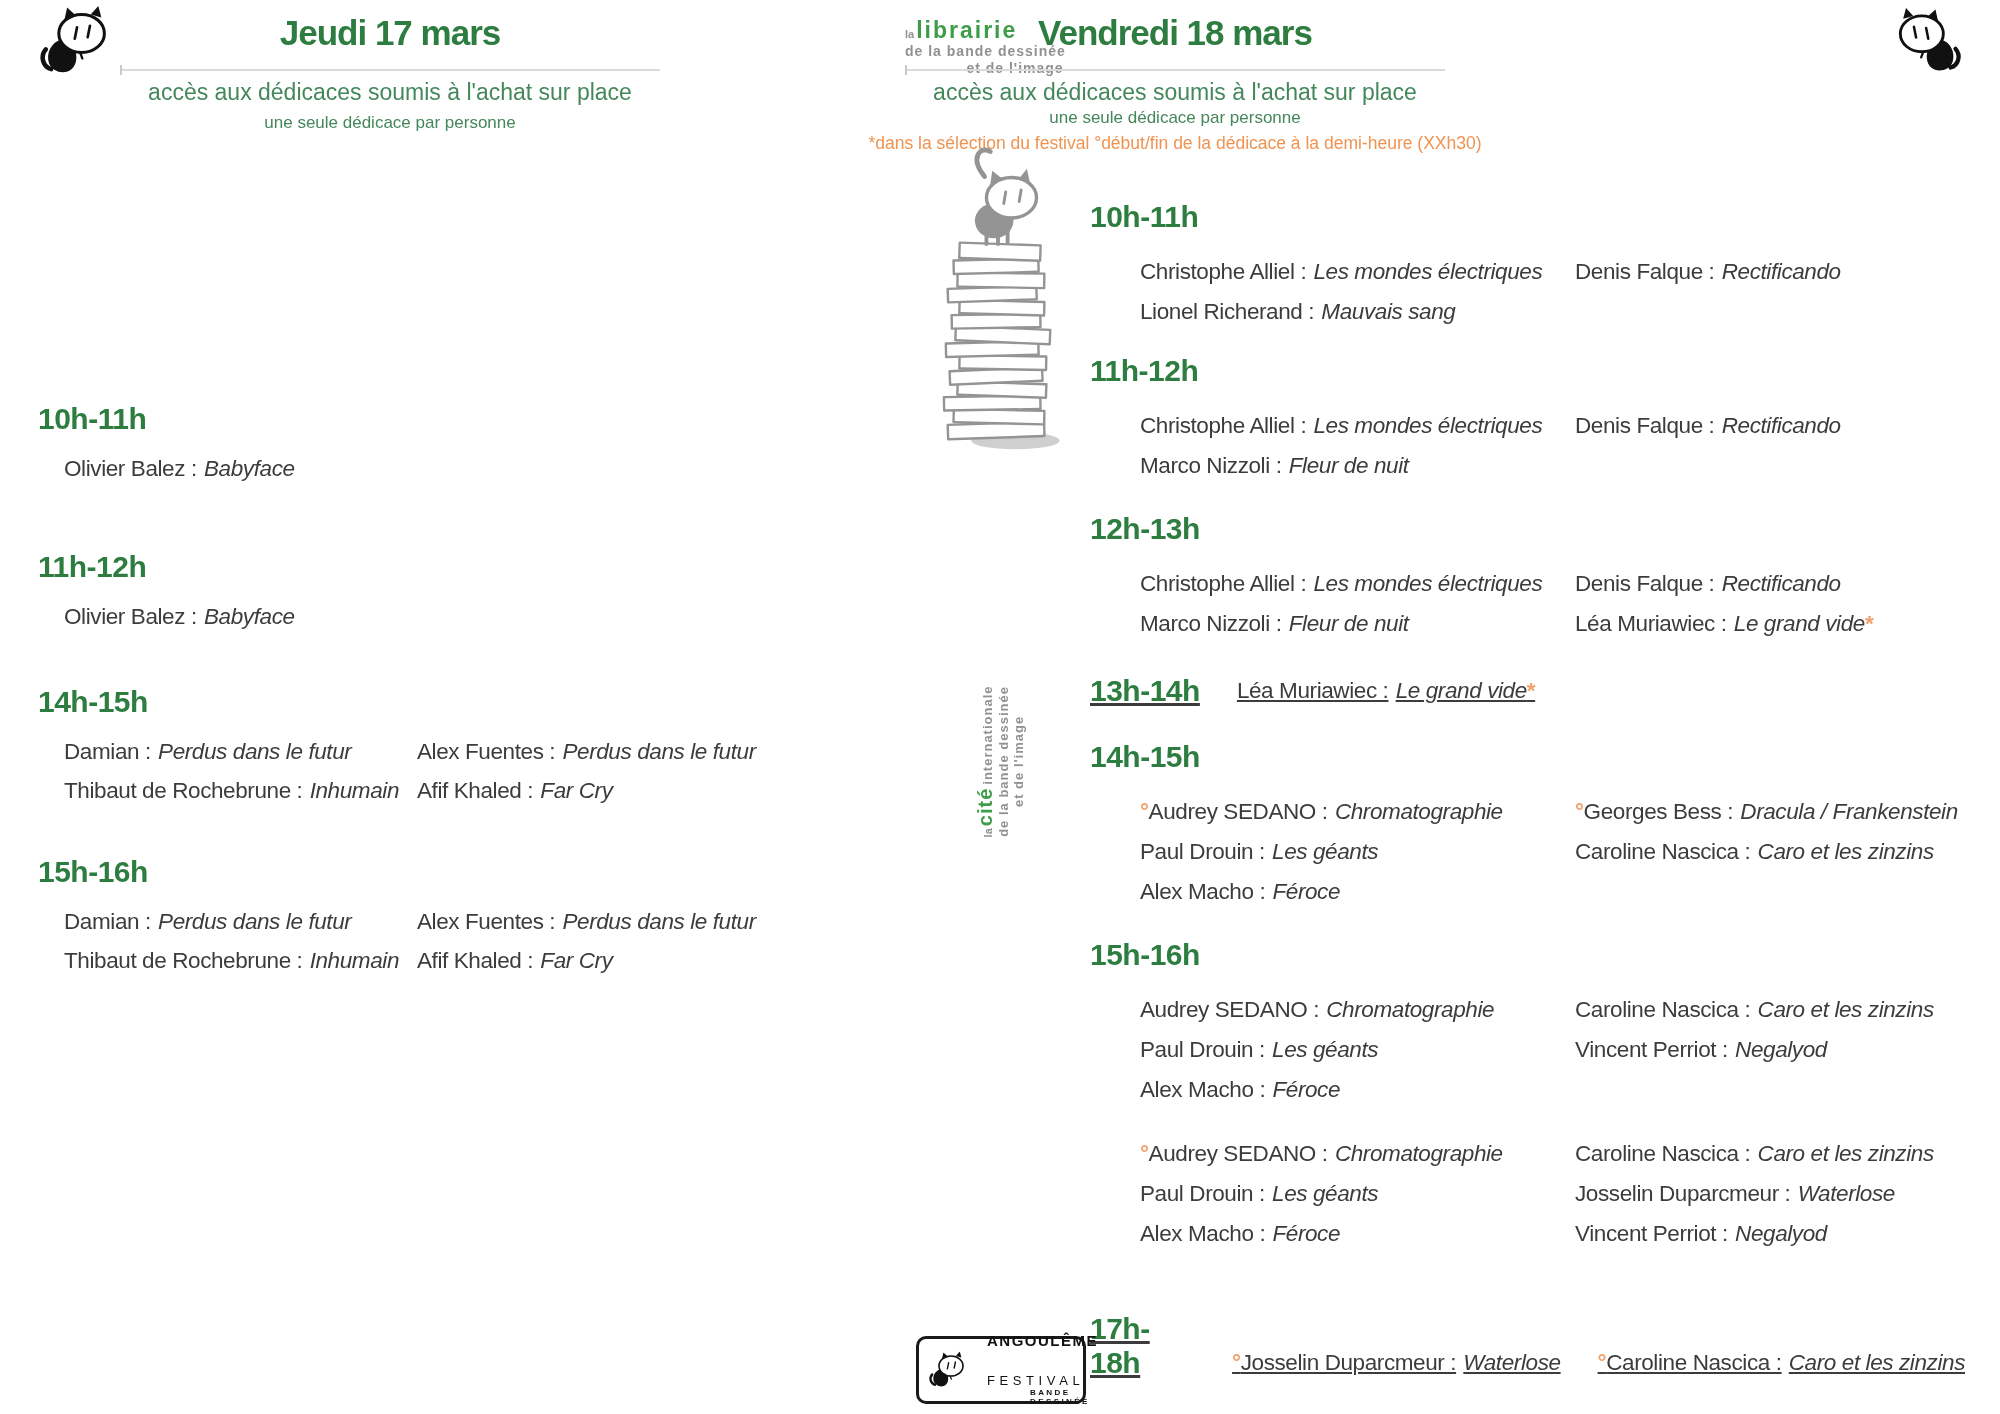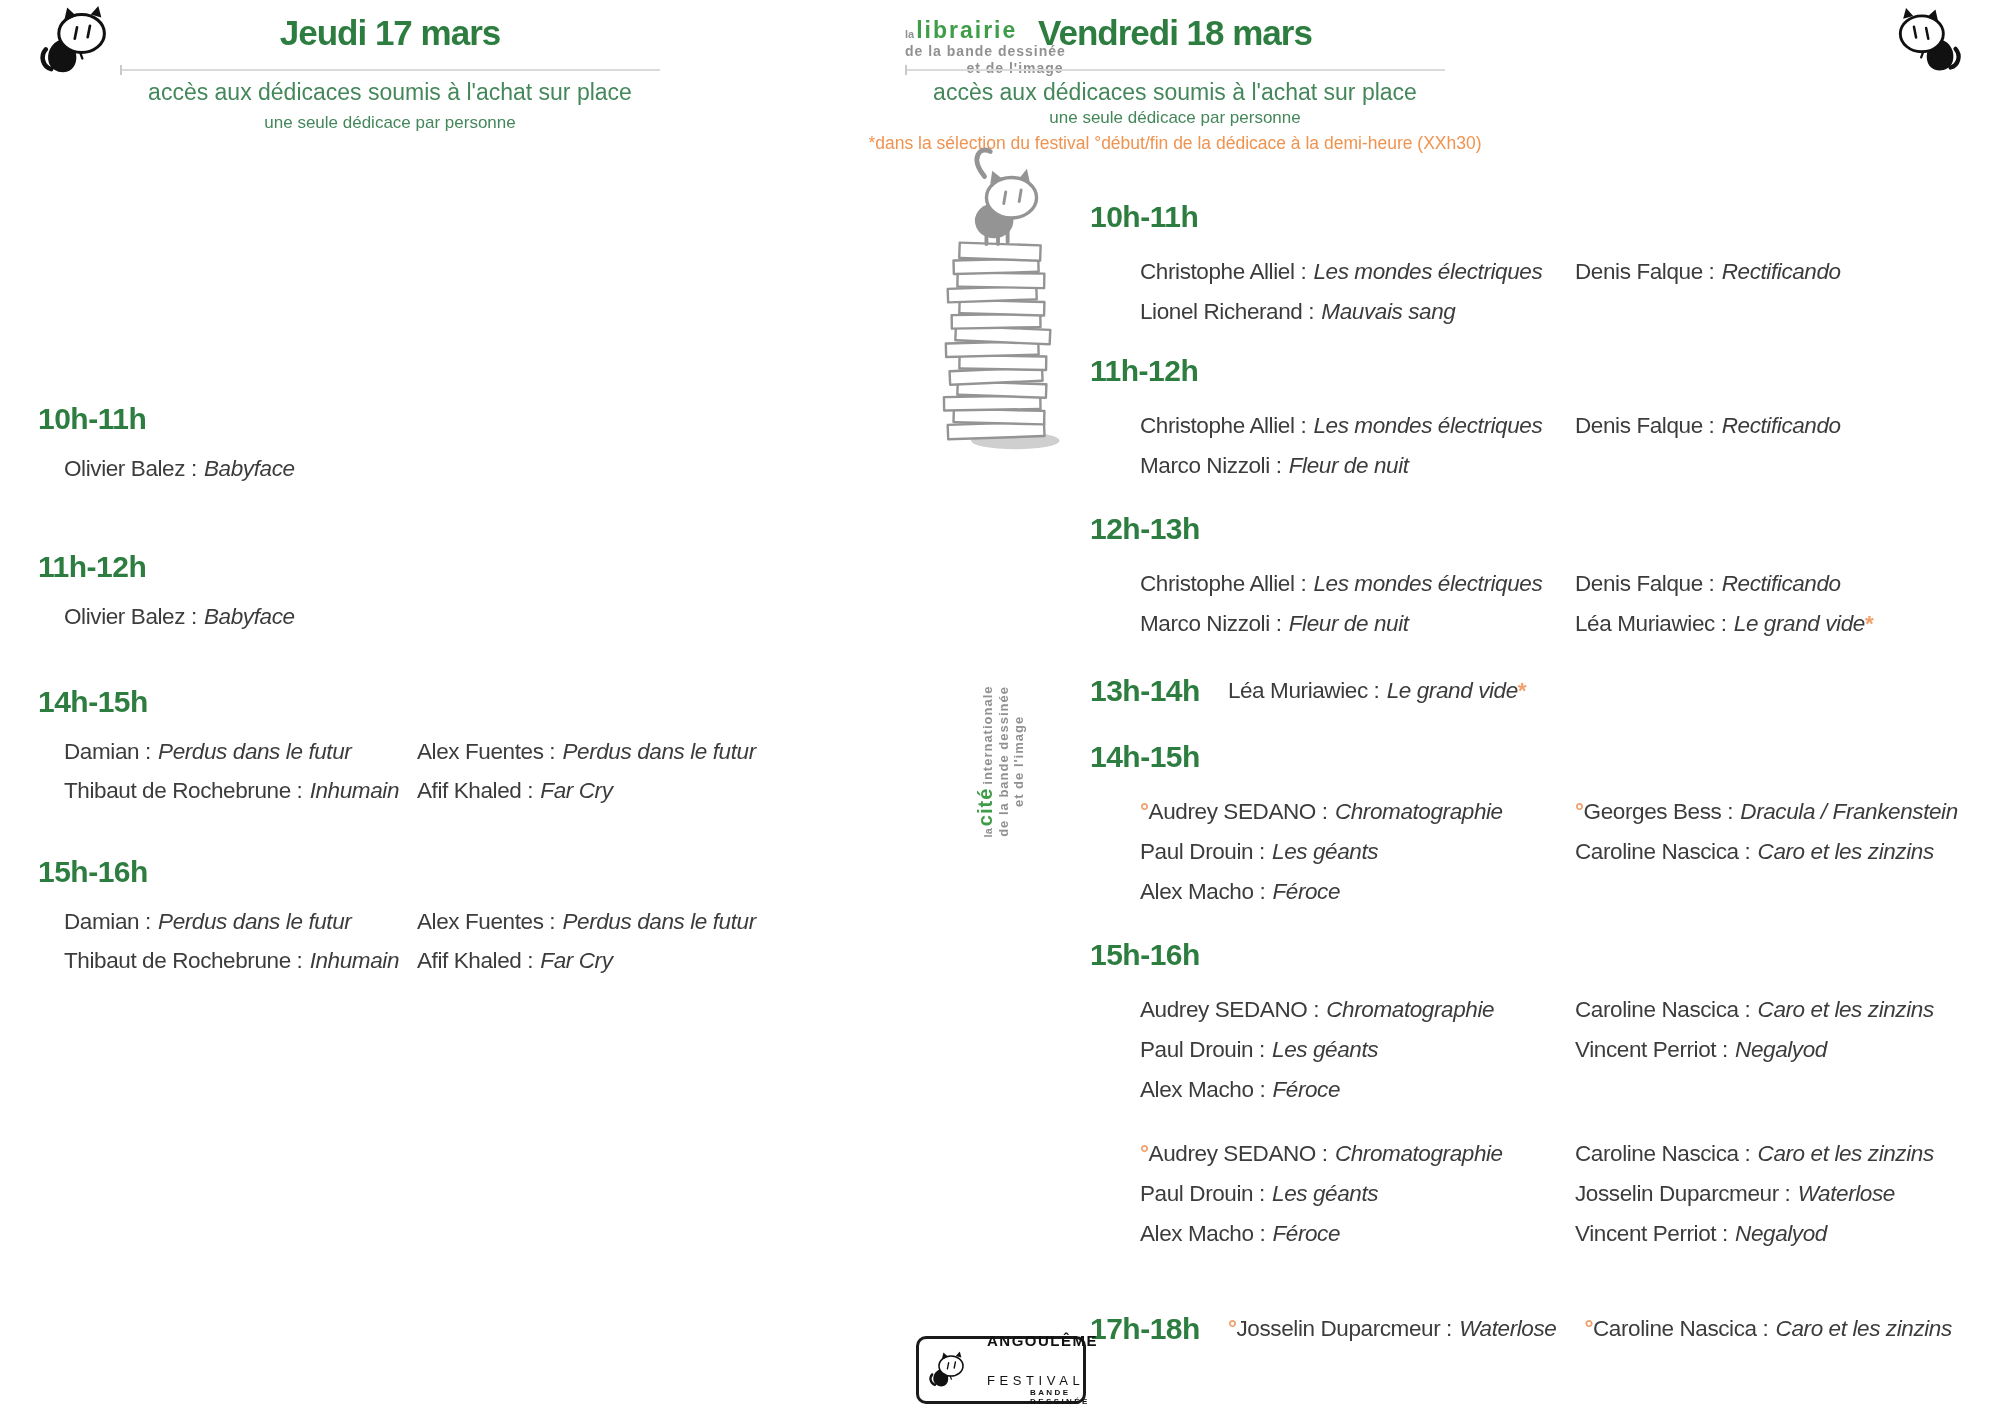--- a/index.html
+++ b/index.html
@@ -37,21 +37,21 @@
   .slot h2{font-size:30px;font-weight:bold;color:var(--green);margin:0 0 13px 0;line-height:34px;letter-spacing:-0.5px;}
   .entries{display:grid;grid-template-columns:353px 1fr;margin-left:26px;}
   .right-slot{left:1090px;width:875px;}
   .right-slot h2{margin-bottom:18px;}
   .right-slot .entries{grid-template-columns:435px 1fr;margin-left:50px;}
   .entry{font-size:22.5px;line-height:39px;color:var(--text);letter-spacing:-0.4px;white-space:nowrap;}
   .right-slot .entry{line-height:40px;}
   .nm{color:var(--text);}
   .wk{font-style:italic;margin-left:0.32em;}
   .mark{color:var(--mark);font-weight:bold;}
-  .inline-slot{display:flex;align-items:flex-end;gap:28px;}
+  .inline-slot{display:flex;align-items:flex-end;gap:37px;text-decoration:underline;}
   .inline-slot h2{margin:0;}
   .inline-slot .entry{line-height:34px;}
   
   .cat-icon{position:absolute;}
   .cat-left{left:36px;top:6px;width:76px;height:70px;}
   .cat-right{left:1893px;top:8px;width:72px;height:66px;transform:scaleX(-1);}
   .lib-logo{position:absolute;left:905px;top:18px;width:220px;text-align:left;line-height:1.05;}
   .c-la{color:var(--gray);font-size:11px;font-weight:bold;margin-right:2px;}
   .lib-name{color:#3f9d49;font-size:23px;font-weight:bold;letter-spacing:2px;}
   .lib-l2{color:var(--gray);font-size:14px;font-weight:bold;letter-spacing:1px;margin-top:2px;}

